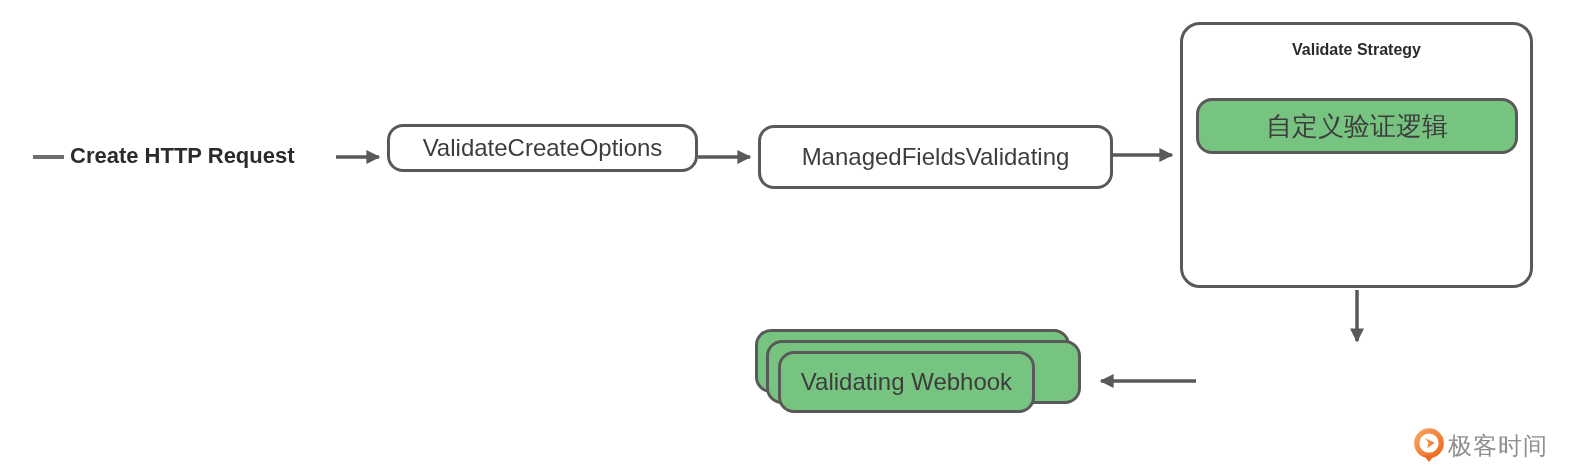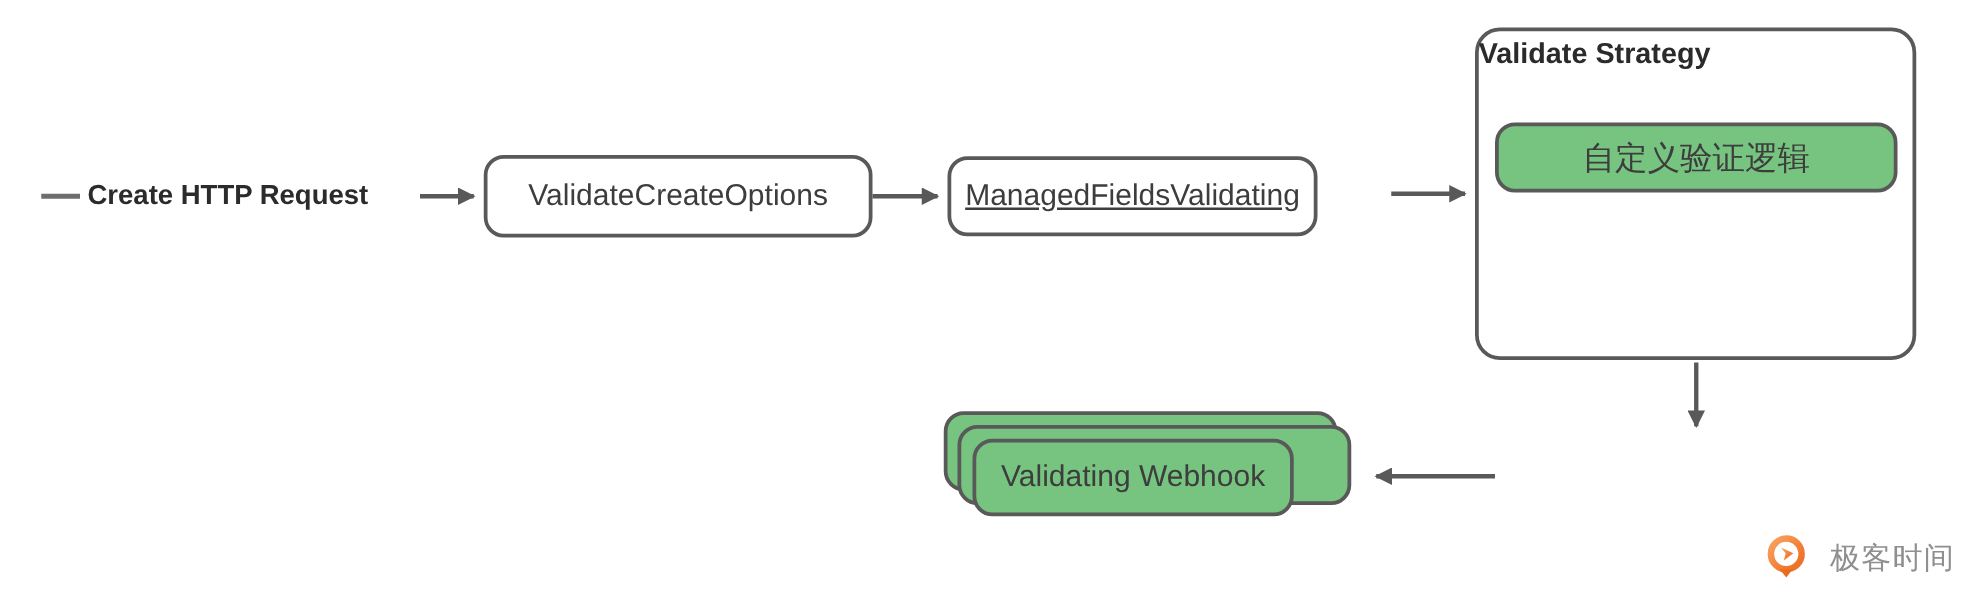--- a/index.html
+++ b/index.html
@@ -38,33 +38,33 @@
   }
   .node.white{background:var(--node-white);}
   .node.green{background:var(--node-green);}
   .container-box{
     position:absolute;left:1180px;top:22px;width:353px;height:266px;
     border:3px solid var(--node-border);
     border-radius:20px;
     background:#ffffff;
   }
   .container-title{
-    position:absolute;left:0;top:4px;width:100%;
-    text-align:left;
-    font-size:23px;font-weight:bold;color:var(--heading-dark);
+    position:absolute;left:0;top:16px;width:100%;
+    text-align:center;
+    font-size:16px;font-weight:bold;color:var(--heading-dark);
   }
   .stack-layer{
     position:absolute;
     border:3px solid var(--node-border);
     border-radius:16px;
     background:var(--node-green);
   }
   .brand{
     position:absolute;left:1412px;top:428px;
-    display:flex;align-items:center;gap:18px;
+    display:flex;align-items:center;gap:2px;
   }
   .brand-text{
     font-size:24px;color:var(--brand-text);
     letter-spacing:1px;white-space:nowrap;
   }
 </style>
 </head>
 <body>
 
 <div class="canvas">
@@ -79,25 +79,25 @@
     <line x1="336" y1="157" x2="379" y2="157" stroke="#595959" stroke-width="3.5" marker-end="url(#ah)"></line>
     <line x1="698" y1="157" x2="750" y2="157" stroke="#595959" stroke-width="3.5" marker-end="url(#ah)"></line>
     <line x1="1113" y1="155" x2="1172" y2="155" stroke="#595959" stroke-width="3.5" marker-end="url(#ah)"></line>
     <line x1="1357" y1="167" x2="1357" y2="195" stroke="#595959" stroke-width="3.5" marker-end="url(#ah)"></line>
     <line x1="1357" y1="290" x2="1357" y2="341" stroke="#595959" stroke-width="3.5" marker-end="url(#ah)"></line>
     <line x1="1196" y1="381" x2="1101" y2="381" stroke="#595959" stroke-width="3.5" marker-end="url(#ah)"></line>
   </svg>
 
   <div class="entry-label">Create HTTP Request</div>
 
-  <div class="node white" style="left:387px;top:124px;width:311px;height:66px;">
+  <div class="node white" style="left:387px;top:124px;width:311px;height:48px;">
     <span>ValidateCreateOptions</span>
   </div>
 
-  <div class="node white" style="left:758px;top:125px;width:296px;height:64px;text-decoration:underline;">
+  <div class="node white" style="left:758px;top:125px;width:355px;height:64px;">
     <span>ManagedFieldsValidating</span>
   </div>
 
   <div class="container-box">
     <div class="container-title">Validate Strategy</div>
   </div>
 
   <div class="node green" style="left:1196px;top:98px;width:322px;height:56px;font-size:26px;">
     <span>自定义验证逻辑</span>
   </div>

